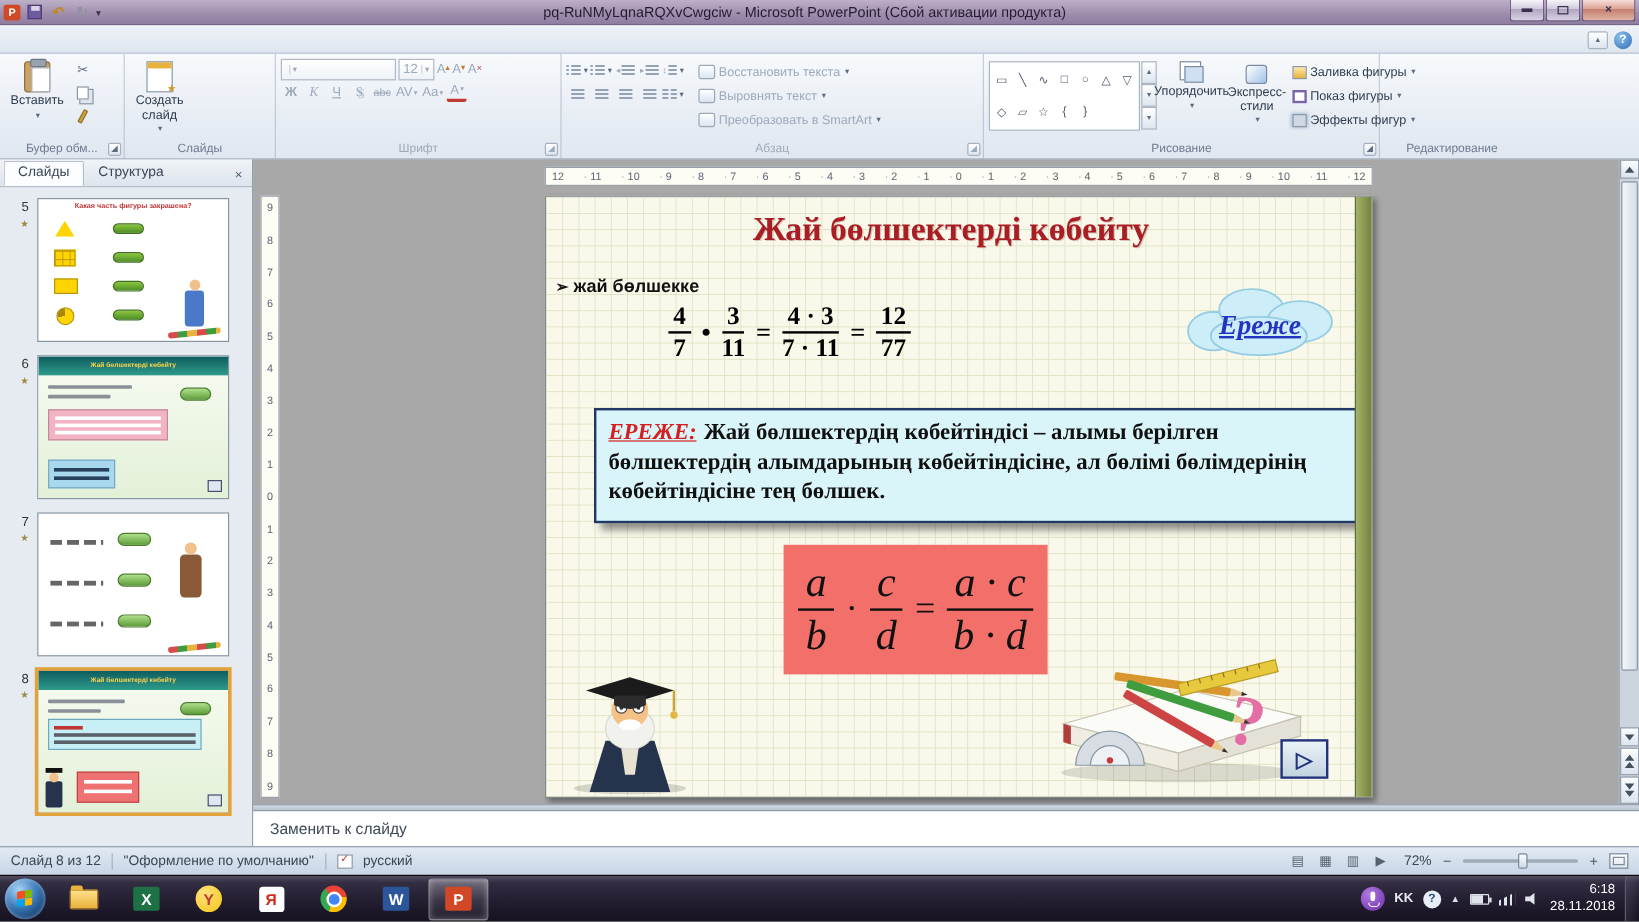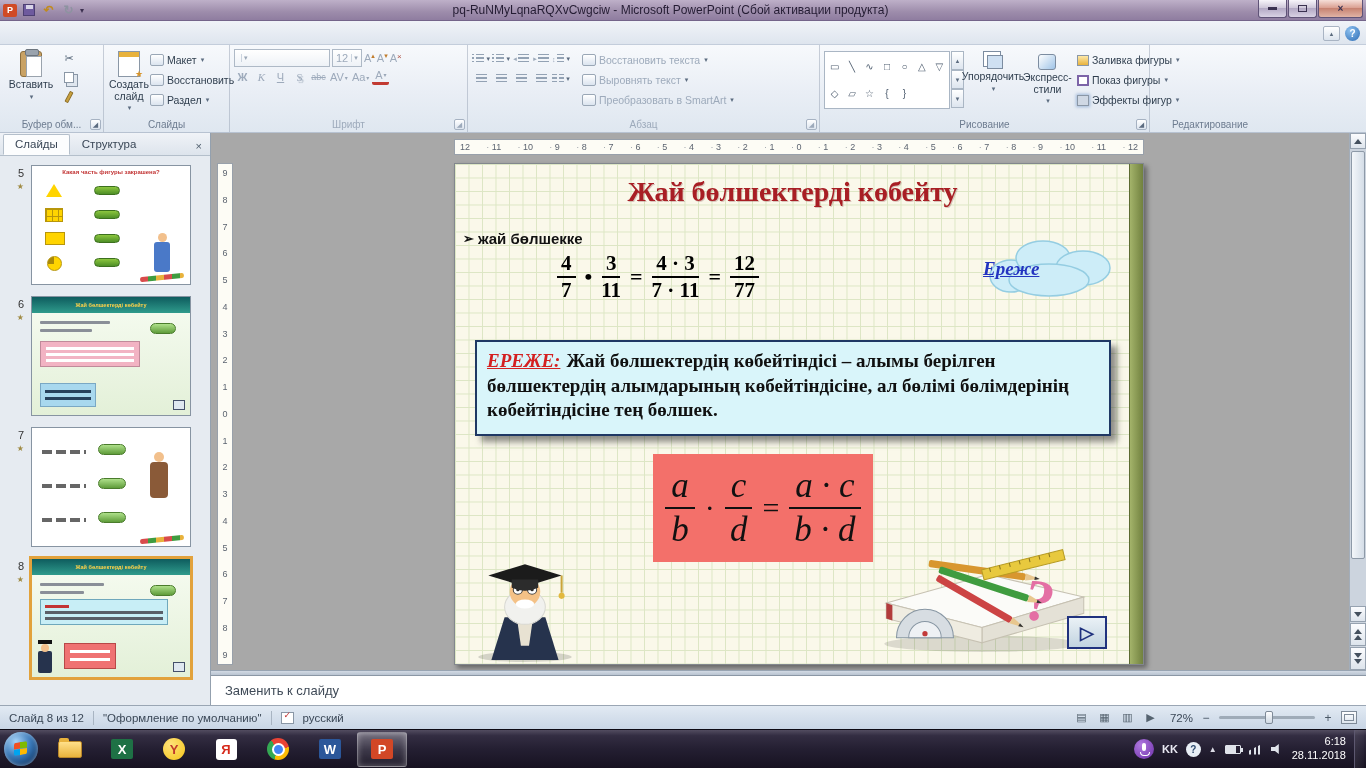--- a/index.html
+++ b/index.html
@@ -168,23 +168,23 @@
   .s-bullet{position:absolute;left:8px;top:66px;font-weight:bold;font-size:15px;color:#111;display:flex;align-items:center;gap:4px;}
   .s-bmark{font-size:13px;color:#111;}
   .s-eq{position:absolute;left:102px;top:88px;display:flex;align-items:center;gap:9px;
     font-family:"Liberation Serif",serif;font-weight:bold;color:#000;}
   .frac{display:inline-flex;flex-direction:column;align-items:center;font-size:21px;line-height:1.08;}
   .frac .fn{border-bottom:2.5px solid #000;padding:0 4px 1px;}
   .frac .fd{padding-top:1px;}
   .s-eq .op{font-size:22px;}
   .s-cloud{position:absolute;left:528px;top:72px;width:134px;height:66px;}
   .s-cloud svg{position:absolute;inset:0;width:100%;height:100%;}
-  .cloud-text{position:absolute;left:0;right:0;top:22px;text-align:left;font-family:"Liberation Serif",serif;
-    font-style:italic;font-weight:bold;font-size:19px;color:#2334c0;text-decoration:underline;}
-  .s-rule{position:absolute;left:20px;top:176px;width:636px;height:96px;background:#d9f5fa;border:2px solid #1f3864;
+  .cloud-text{position:absolute;left:0;right:0;top:22px;text-align:center;font-family:"Liberation Serif",serif;
+    font-style:italic;font-weight:bold;font-size:23px;color:#2334c0;text-decoration:underline;}
+  .s-rule{position:absolute;left:40px;top:176px;width:636px;height:96px;background:#d9f5fa;border:2px solid #1f3864;
     box-shadow:6px 6px 6px rgba(40,40,40,.5);padding:7px 10px;font-family:"Liberation Serif",serif;font-size:19px;line-height:1.3;color:#101010;}
   .rule-label{color:#d42020;font-weight:bold;font-style:italic;text-decoration:underline;margin-right:6px;}
   .rule-text{font-weight:bold;}
   .s-formula{position:absolute;left:198px;top:290px;width:220px;height:108px;background:#f3706a;
     display:flex;align-items:center;justify-content:center;gap:10px;font-family:"Liberation Serif",serif;}
   .bfrac{display:inline-flex;flex-direction:column;align-items:center;font-style:italic;font-size:35px;line-height:1.08;color:#111;}
   .bfrac .bn{border-bottom:2.5px solid #111;padding:0 6px 2px;}
   .bfrac .bd{padding-top:2px;}
   .bop{font-size:30px;color:#111;}
   .s-prof{position:absolute;left:10px;top:384px;width:124px;height:114px;}
@@ -322,34 +322,20 @@
       <div class="g-label" data-interactable="false">Буфер обм...</div>
       <span class="launcher" data-interactable="true">◢</span>
     </div>
 
     <div class="rgroup" data-interactable="false" style="width:126px;">
       <div class="g-body">
         <div class="bigbtn dd" data-interactable="true" style="width:50px;">
           <span class="ic-newslide" data-interactable="false"></span>
           <span data-interactable="false">Создать слайд</span>
         </div>
-        <div class="stackcol">
-          <div class="smallrow dd" data-interactable="true">
-              <span class="mic" data-interactable="false"></span>
-              <span>Макет</span>
-            </div>
-          <div class="smallrow" data-interactable="true">
-              <span class="mic" data-interactable="false"></span>
-              <span>Восстановить</span>
-            </div>
-          <div class="smallrow dd" data-interactable="true">
-              <span class="mic" data-interactable="false"></span>
-              <span>Раздел</span>
-            </div>
-        </div>
       </div>
       <div class="g-label" data-interactable="false">Слайды</div>
     </div>
 
     <div class="rgroup dis" data-interactable="false" style="width:238px;">
       <div class="g-body" style="flex-direction:column;">
         <div class="fontrow">
           <span class="combo" data-interactable="true" style="width:96px;">
               <span class="cv"></span>
             </span>

